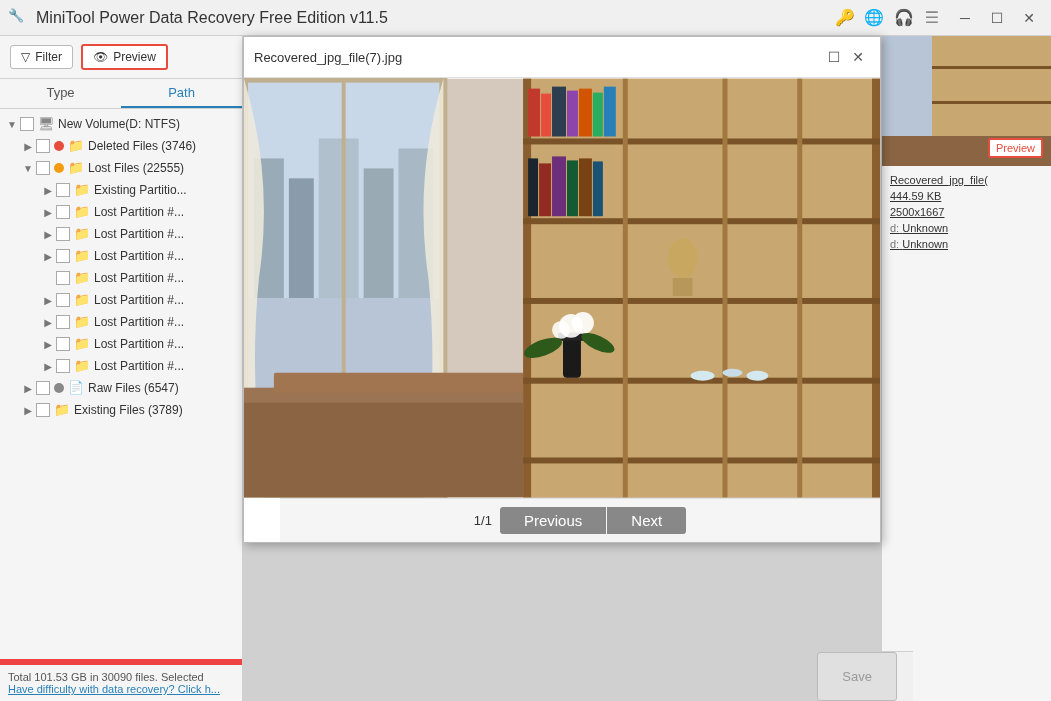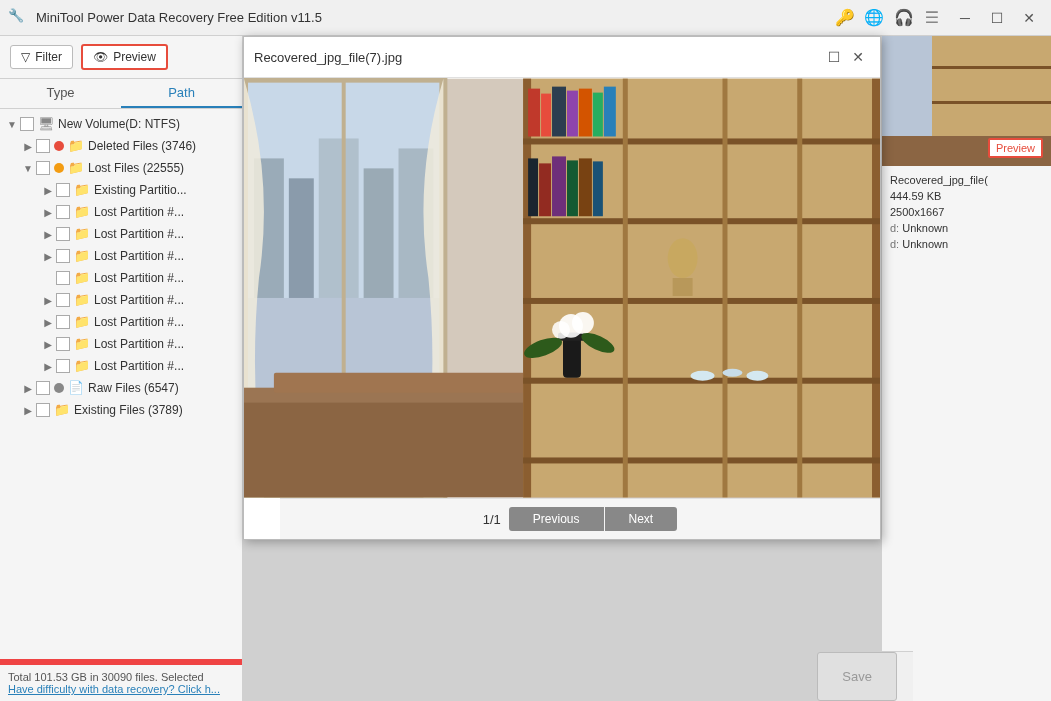--- a/index.html
+++ b/index.html
@@ -23,21 +23,21 @@
       border-bottom: 1px solid #d0d0d0;
       user-select: none;
     }
     .titlebar-logo {
       width: 20px;
       height: 20px;
       margin-right: 8px;
     }
     .titlebar-title {
       flex: 1;
-      font-size: 13px;
+      font-size: 16px;
       color: #333;
     }
     .titlebar-controls {
       display: flex;
       gap: 4px;
     }
     .titlebar-btn {
       width: 28px;
       height: 24px;
       border: none;
@@ -247,21 +247,21 @@
       font-size: 13px;
       color: #333;
       margin-right: 8px;
     }
     .nav-btn {
       padding: 5px 24px;
       border: none;
       background: #888;
       color: white;
       cursor: pointer;
-      font-size: 12px;
+      font-size: 15px;
     }
     .nav-btn.prev { border-radius: 3px 0 0 3px; margin-right: 1px; }
     .nav-btn.next { border-radius: 0 3px 3px 0; }
 
     
     .info-panel {
       position: absolute;
       right: 0;
       top: 0;
       width: 170px;
@@ -303,20 +303,21 @@
     .info-details {
       padding: 8px;
       font-size: 11px;
       color: #333;
     }
     .info-row {
       margin-bottom: 4px;
       white-space: nowrap;
       overflow: hidden;
       text-overflow: ellipsis;
+      text-decoration: underline;
     }
     .info-label {
       color: #777;
     }
 
     
     .search-area {
       position: absolute;
       top: 0;
       right: 170px;

